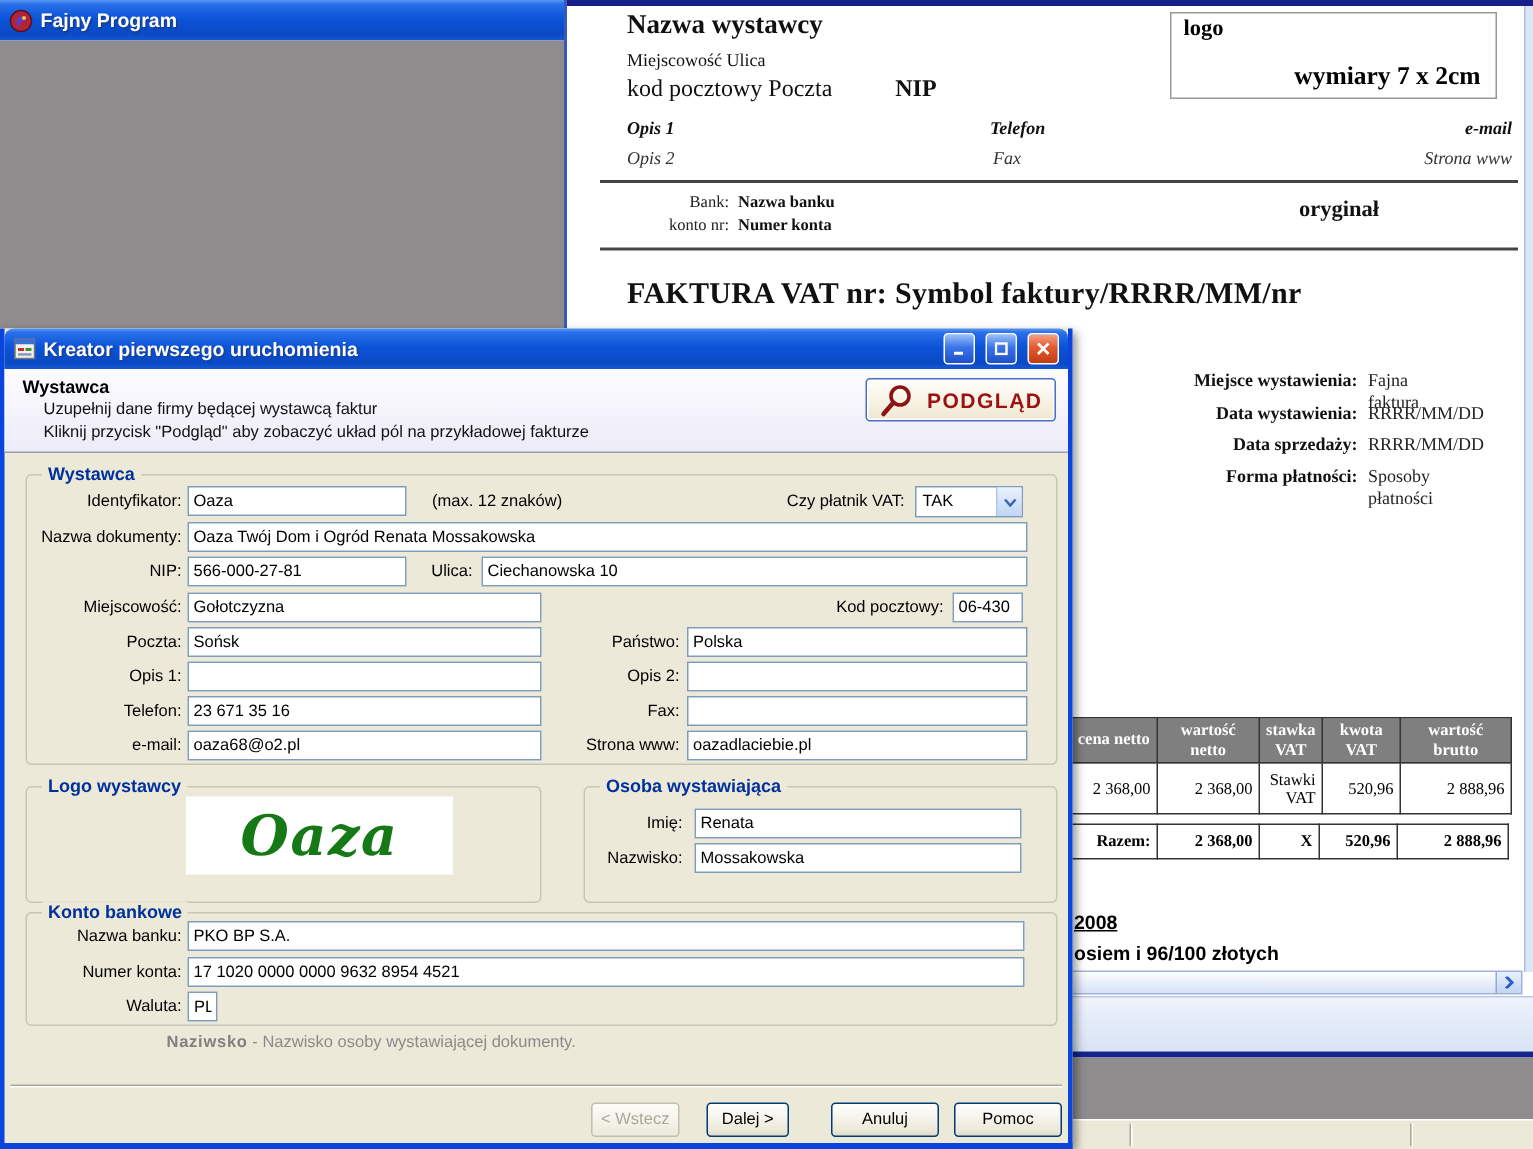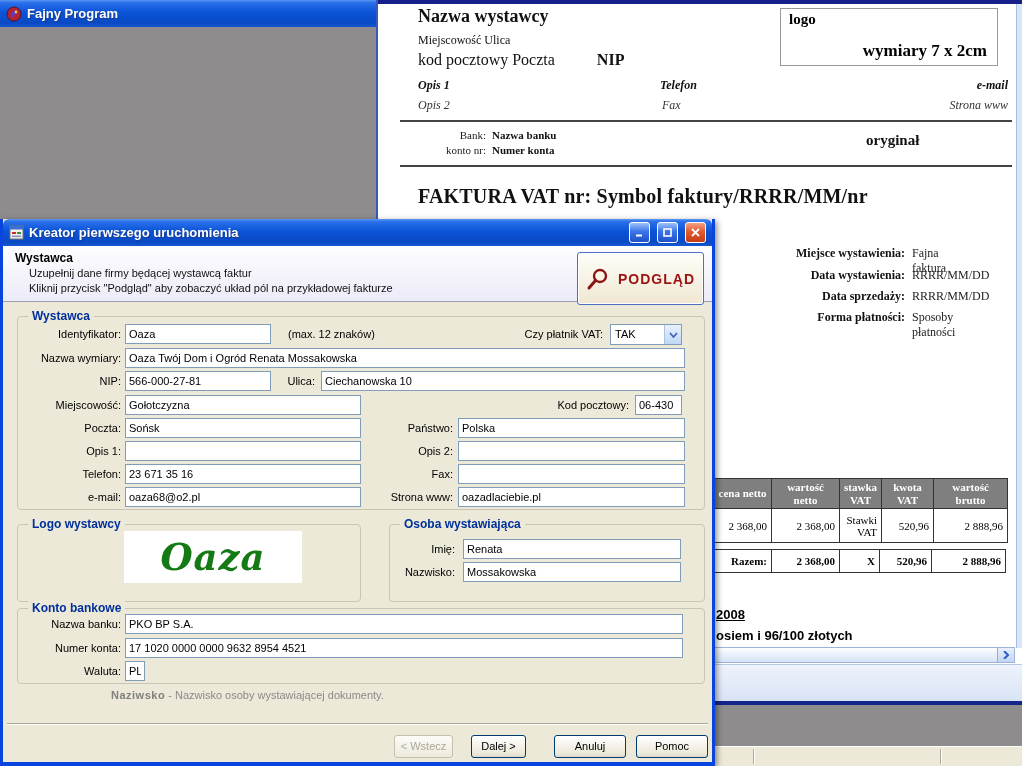--- a/index.html
+++ b/index.html
@@ -71,21 +71,21 @@
   #wizard .tspacer { flex:1; }
   .wbtn { width:21px; height:21px; border:1px solid #fff; border-radius:3px;
           display:flex; align-items:center; justify-content:center; margin-left:2px;
           background:linear-gradient(180deg,#9cc1f8,#3b74e8 45%,#1f50c8); }
   .wbtn.close { background:linear-gradient(180deg,#f5a088,#e25a2d 45%,#c43c12); }
   .whdr { position:absolute; left:0; top:27px; right:0; height:56px;
           background:linear-gradient(180deg,#fdfdff,#ecebf8); border-bottom:1px solid #9e9cb0; }
   .whdr-title { position:absolute; left:12px; top:5px; font-size:12px; font-weight:bold; color:#000; }
   .whdr-l1 { position:absolute; left:26px; top:21px; font-size:11px; color:#111; }
   .whdr-l2 { position:absolute; left:26px; top:36px; font-size:11px; color:#111; }
-  .podglad { position:absolute; right:8px; top:6px; width:127px; height:53px;
+  .podglad { position:absolute; right:8px; top:6px; width:127px; height:29px;
              border:1px solid #4a6fc4; border-radius:3px; background:linear-gradient(180deg,#fffef9,#efe7d2);
              display:flex; align-items:center; justify-content:center; gap:8px; cursor:pointer;
              box-shadow:inset 0 0 0 1px #fff;margin-left:10px; }
   .podglad span { color:#9b1212; font-weight:bold; font-size:14px; letter-spacing:1px; }
 
   .grp { position:absolute; border:1px solid #c9c5b4; border-radius:4px; }
   .grp-cap { position:absolute; top:-8px; left:10px; background:#ece9d8; padding:0 4px;
              font-size:12px; font-weight:bold; color:#00309c; }
   .lbl { position:absolute; font-size:11px; color:#000; text-align:right; }
   .fin { position:absolute; height:20px; border:1px solid #7f9db9; background:#fff;
@@ -328,21 +328,21 @@
     <span class="lbl" style="left:440px; top:109px; width:160px;">Czy płatnik VAT:</span>
     <div class="combo" style="left:607px; top:105px; width:72px;">
       <span class="cval">TAK</span>
       <span class="cbtn">
         <svg width="9" height="6" viewBox="0 0 9 6">
             <path d="M1 1 L4.5 5 L8 1" fill="none" stroke="#3a66b5" stroke-width="1.7"></path>
           </svg>
       </span>
     </div>
 
-    <span class="lbl" style="left:10px; top:133px; width:108px;">Nazwa wymiary:</span>
+    <span class="lbl" style="left:10px; top:133px; width:108px;">Nazwa dokumenty:</span>
     <input class="fin" style="left: 122px; top: 129px; width: 560px;" value="Oaza Twój Dom i Ogród Renata Mossakowska">
 
     <span class="lbl" style="left:10px; top:156px; width:108px;">NIP:</span>
     <input class="fin" style="left: 122px; top: 152px; width: 146px;" value="566-000-27-81">
     <span class="lbl" style="left:240px; top:156px; width:72px;">Ulica:</span>
     <input class="fin" style="left: 318px; top: 152px; width: 364px;" value="Ciechanowska 10">
 
     <span class="lbl" style="left:10px; top:180px; width:108px;">Miejscowość:</span>
     <input class="fin" style="left: 122px; top: 176px; width: 236px;" value="Gołotczyzna">
     <span class="lbl" style="left:480px; top:180px; width:146px;">Kod pocztowy:</span>

